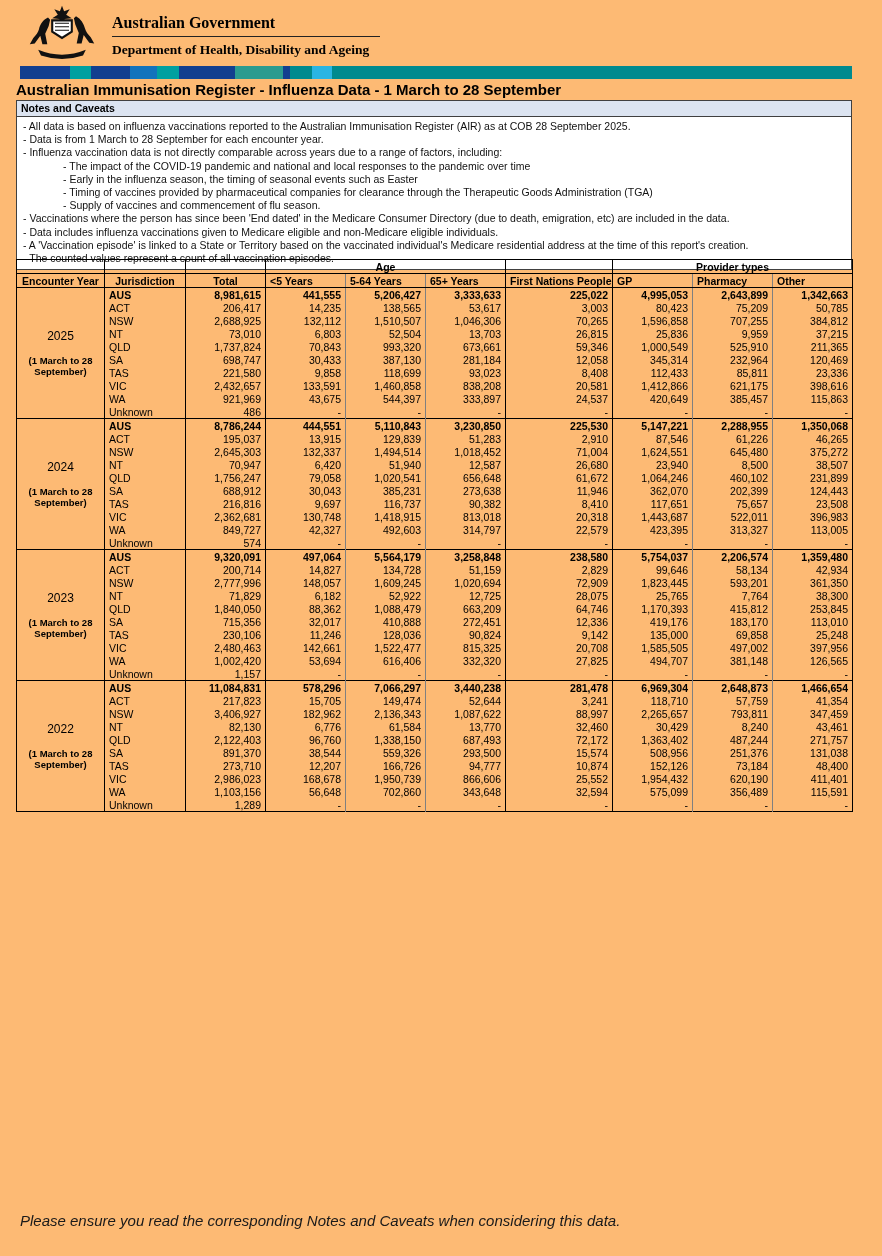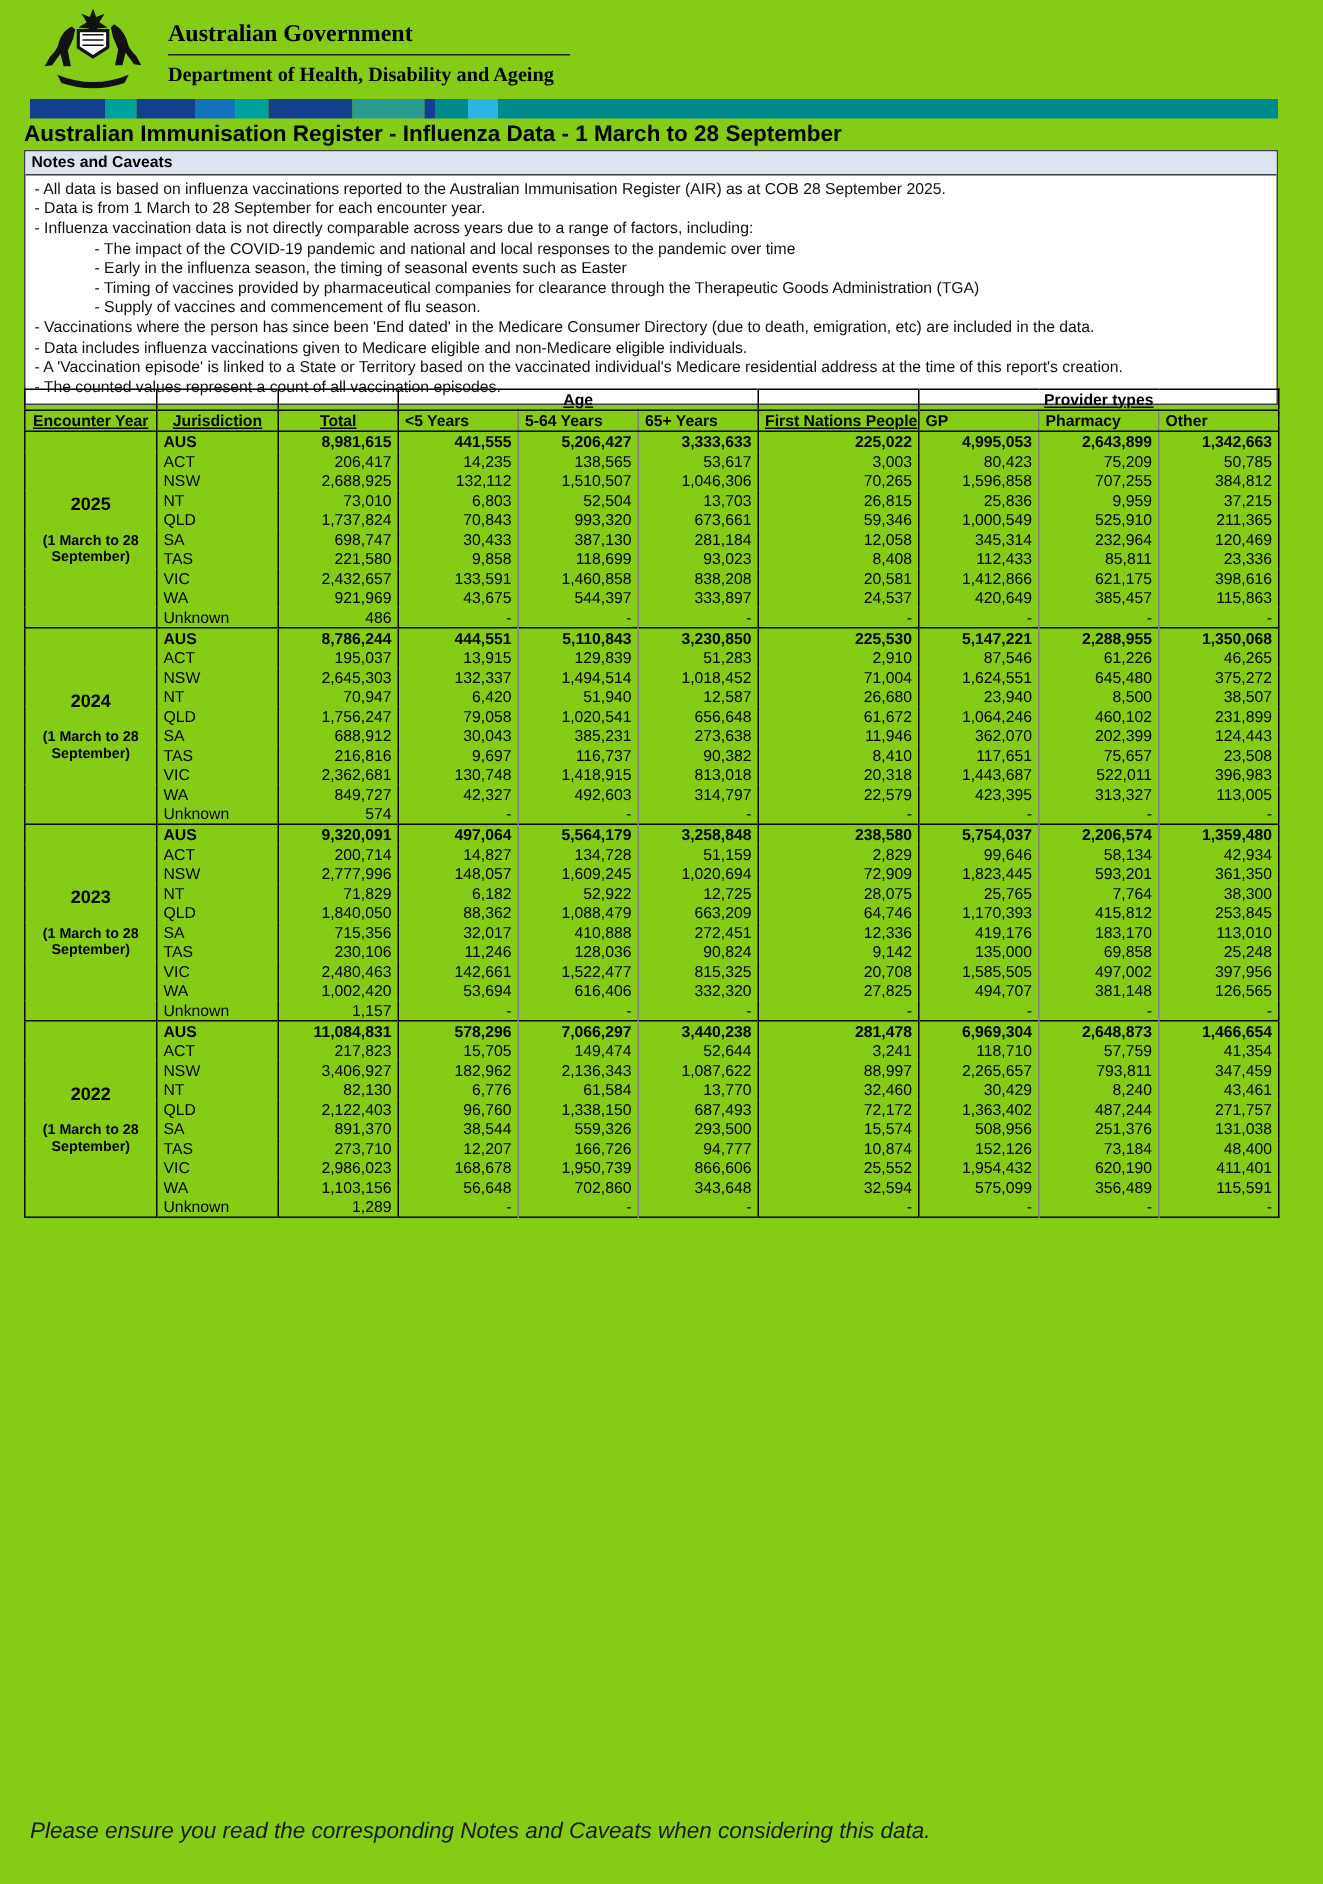--- a/index.html
+++ b/index.html
@@ -1,17 +1,17 @@
 <!DOCTYPE html>
 <html><head>
 <meta charset="utf-8">
 <style>
   html,body{margin:0;padding:0;background:#ffffff;}
   body{font-family:"Liberation Sans",sans-serif;color:#1a1a1a;}
-  .page{position:relative;width:882px;height:1256px;background:#84cc16;overflow:hidden;}
+  .page{position:relative;width:882px;height:1256px;background:#fdba74;overflow:hidden;}
 
   
   .brand{position:absolute;left:20px;top:4px;display:flex;align-items:flex-start;}
   .coa{width:84px;height:58px;margin-right:8px;}
   .brand-text{padding-top:10px;}
   .gov-name{font-family:"Liberation Serif",serif;font-weight:bold;font-size:16px;color:#000;}
   .brand-rule{width:268px;border-bottom:1.5px solid #222;margin:4px 0 5px 0;}
   .dept-name{font-family:"Liberation Serif",serif;font-weight:bold;font-size:13.5px;color:#000;}
 
   .stripe{position:absolute;left:20px;top:66px;width:832px;height:13px;display:flex;}
@@ -25,29 +25,29 @@
   .notes-header{background:#dce4f1;border-bottom:1px solid #404040;font-weight:bold;font-size:10.5px;padding:1px 16px 2px 4px;color:#000;}
   .notes-list{padding:3px 4px 4px 4px;}
   .note-line{font-size:10.5px;line-height:13.2px;color:#111;}
   .note-line.indent-1{padding-left:42px;}
   .note-line.indent-0{padding-left:2px;}
 
   
   table.air{position:absolute;left:16px;top:259px;border-collapse:collapse;table-layout:fixed;width:836px;border:1.5px solid #000;}
   table.air td, table.air th{font-size:10.5px;height:13px;padding:0 4px;overflow:hidden;white-space:nowrap;color:#000;}
   table.air th{font-weight:bold;border-bottom:1px solid #000;}
-  th.al{text-align:left;} th.ac{text-align:center;text-decoration:underline;}
+  th.al{text-align:left;} th.ac{text-align:center;}
   td.num{text-align:right;}
   td.jur{text-align:left;padding-left:3px;}
   tr.aus-row td{font-weight:bold;}
   .bl-dark{border-left:1px solid #000;}
   .bl-gray{border-left:1px solid #808080;}
   tbody.year-block{border-top:1.8px solid #000;}
   td.year-cell{text-align:center;vertical-align:middle;}
-  .year-label{font-weight:bold;font-size:12px;}
+  .year-label{font-weight:normal;font-size:12px;}
   .year-period{font-size:9.5px;line-height:11px;margin-top:12px;}
 
   
   .footer-note{position:absolute;left:20px;top:1212px;font-size:15px;font-style:italic;color:#1a1a1a;}
 </style>
 </head>
 <body>
 
 <div class="page">
 

